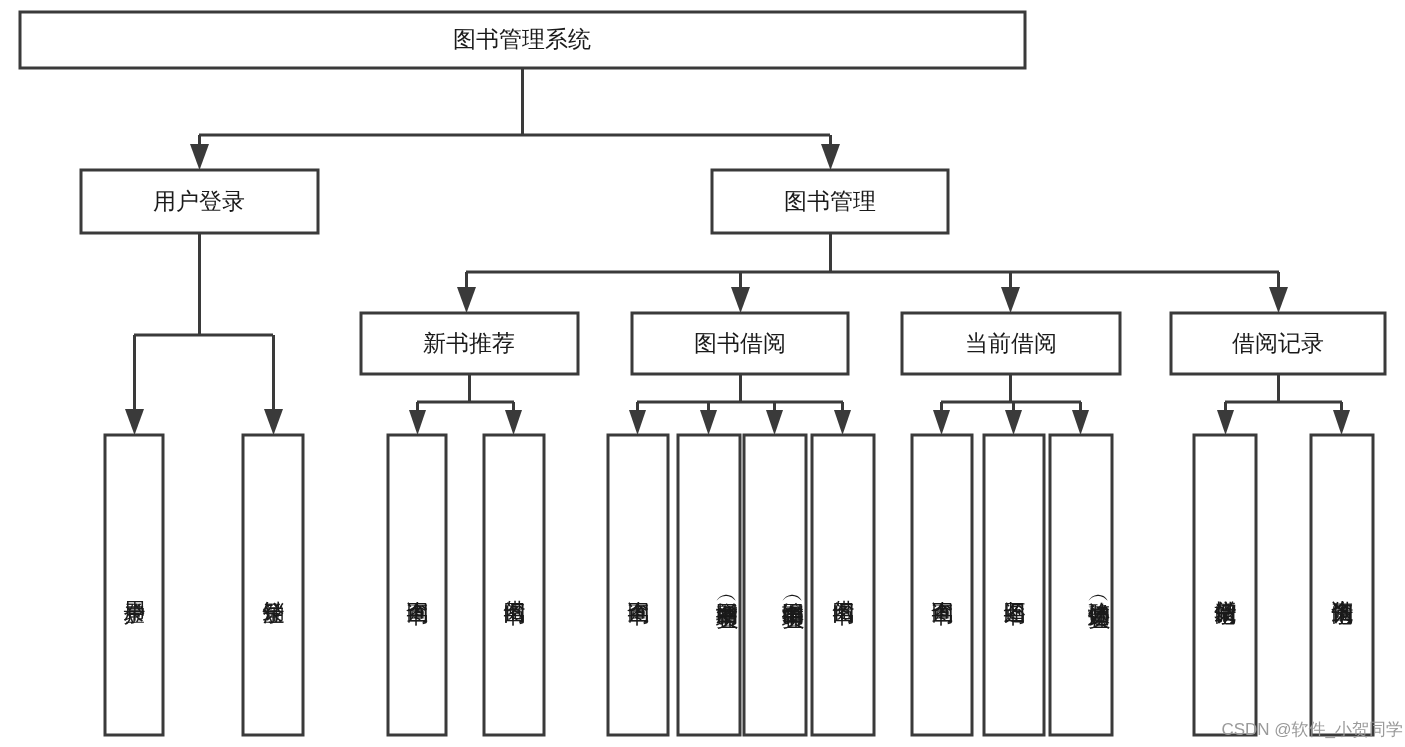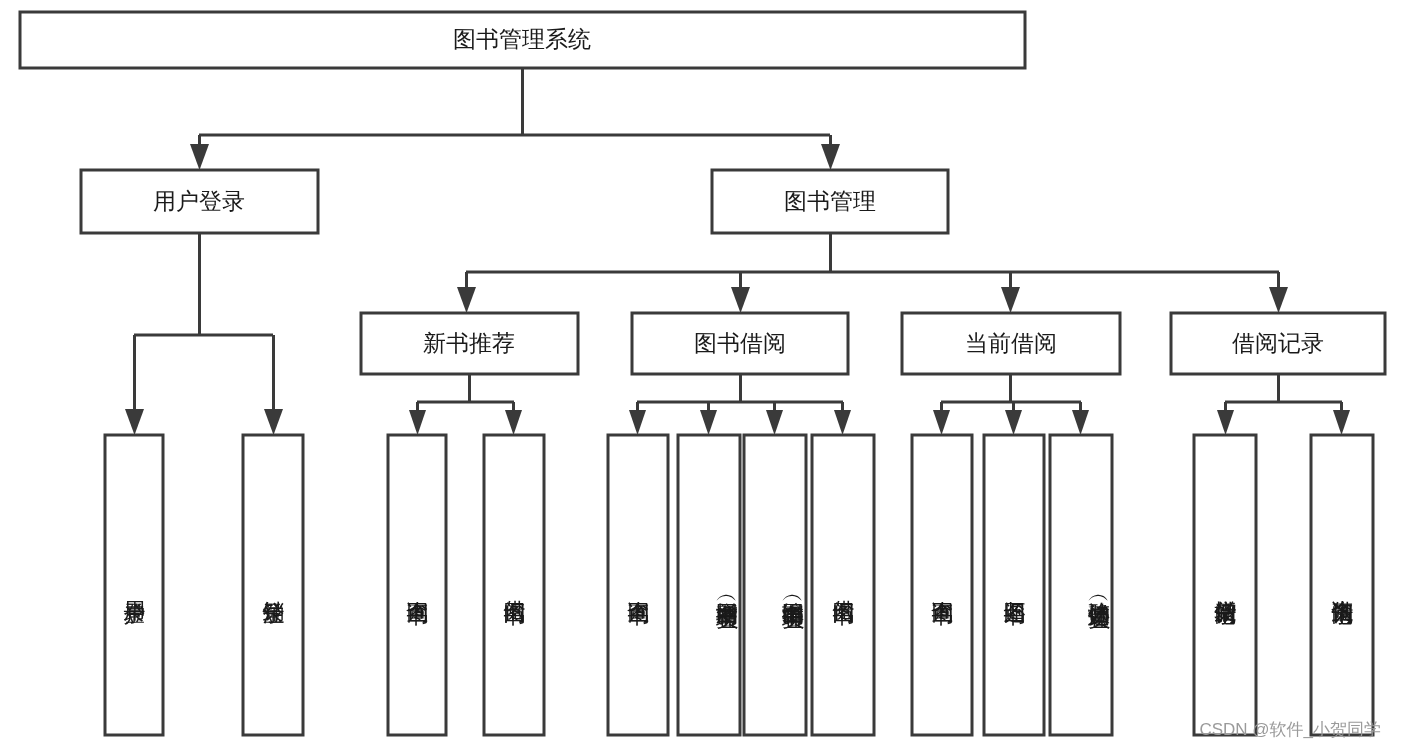--- a/index.html
+++ b/index.html
@@ -59,21 +59,21 @@
     display: flex;
     align-items: center;
     justify-content: center;
     text-align: center;
     letter-spacing: 1px;
     white-space: nowrap;
     pointer-events: none;
   }
   .watermark {
     position: absolute;
-    right: 24px;
+    right: 2px;
     bottom: 6px;
     font-family: "Liberation Sans", "DejaVu Sans", sans-serif;
     font-size: 17px;
     color: #9a9a9a;
     white-space: nowrap;
     text-align: right;
   }
 </style>
 </head>
 <body>

